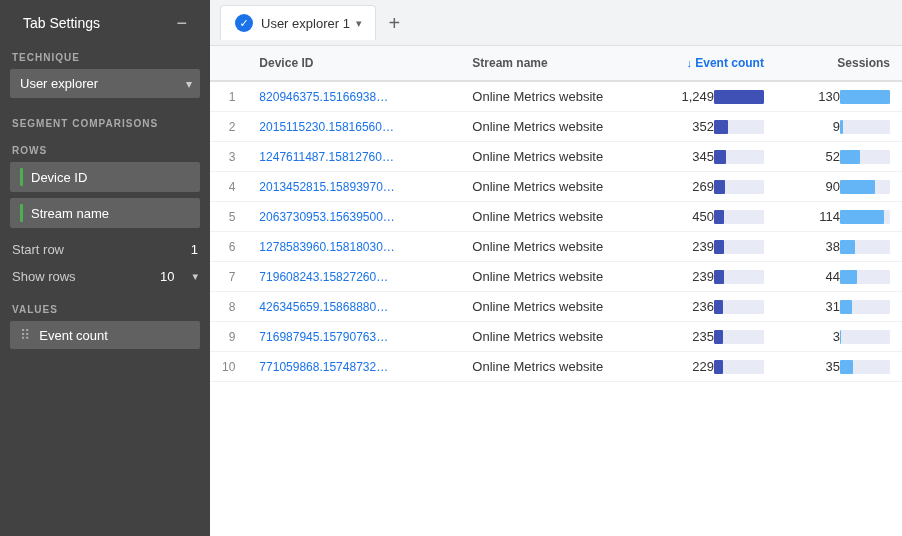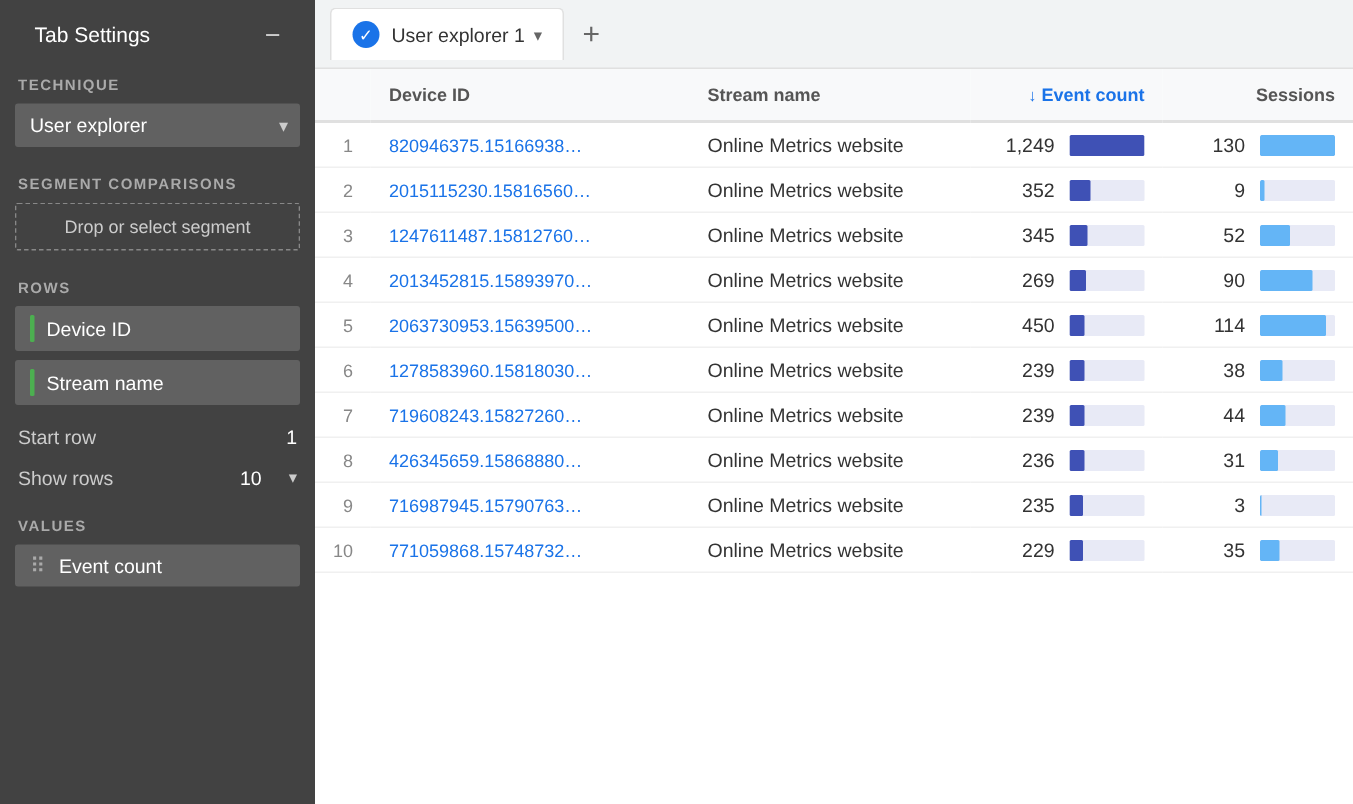--- a/index.html
+++ b/index.html
@@ -275,21 +275,21 @@
       text-align: right;
     }
     .bar-cell {
       position: relative;
       min-width: 80px;
     }
     .bar-wrapper {
       display: flex;
       align-items: center;
       justify-content: flex-end;
-      gap: 10px;
+      gap: 0;
     }
     .bar-container {
       width: 50px;
       height: 14px;
       background: #e8eaf6;
       position: relative;
       border-radius: 1px;
       overflow: hidden;
     }
     .bar-fill {
@@ -327,21 +327,20 @@
   <div class="section-label">TECHNIQUE</div>
   <div class="select-wrapper">
     <select>
       <option>User explorer</option>
       <option>Segment explorer</option>
     </select>
     <span class="chevron">▾</span>
   </div>
 
   <div class="section-label">SEGMENT COMPARISONS</div>
-  <button class="segment-btn">Drop or select segment</button>
 
   <div class="section-label">ROWS</div>
   <div class="rows-section">
     <div class="row-item">
       <div class="green-bar"></div>
       <span>Device ID</span>
     </div>
     <div class="row-item">
       <div class="green-bar"></div>
       <span>Stream name</span>

